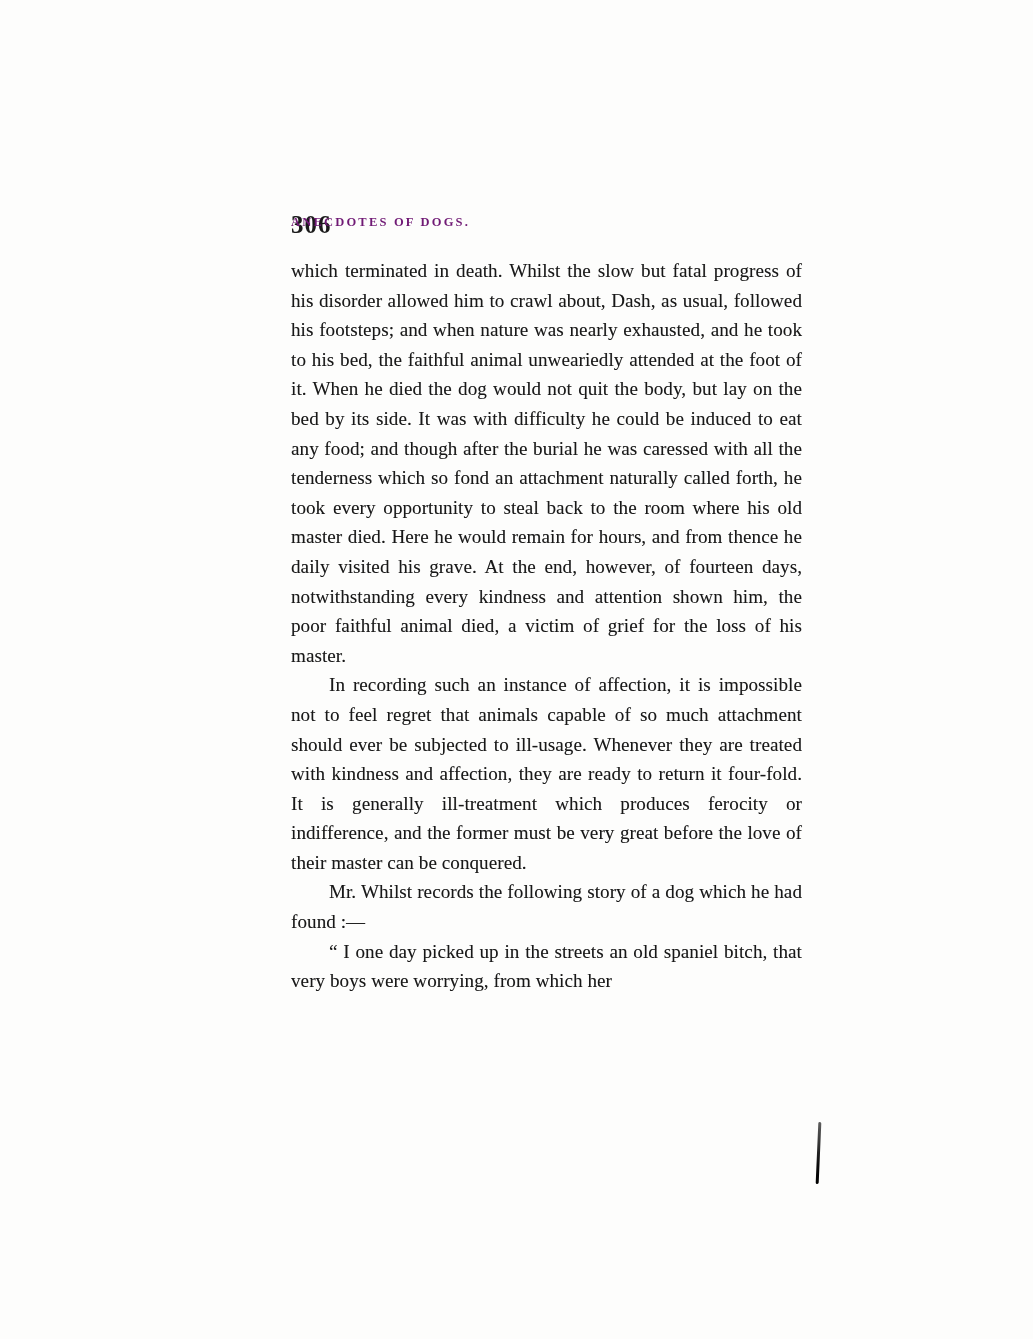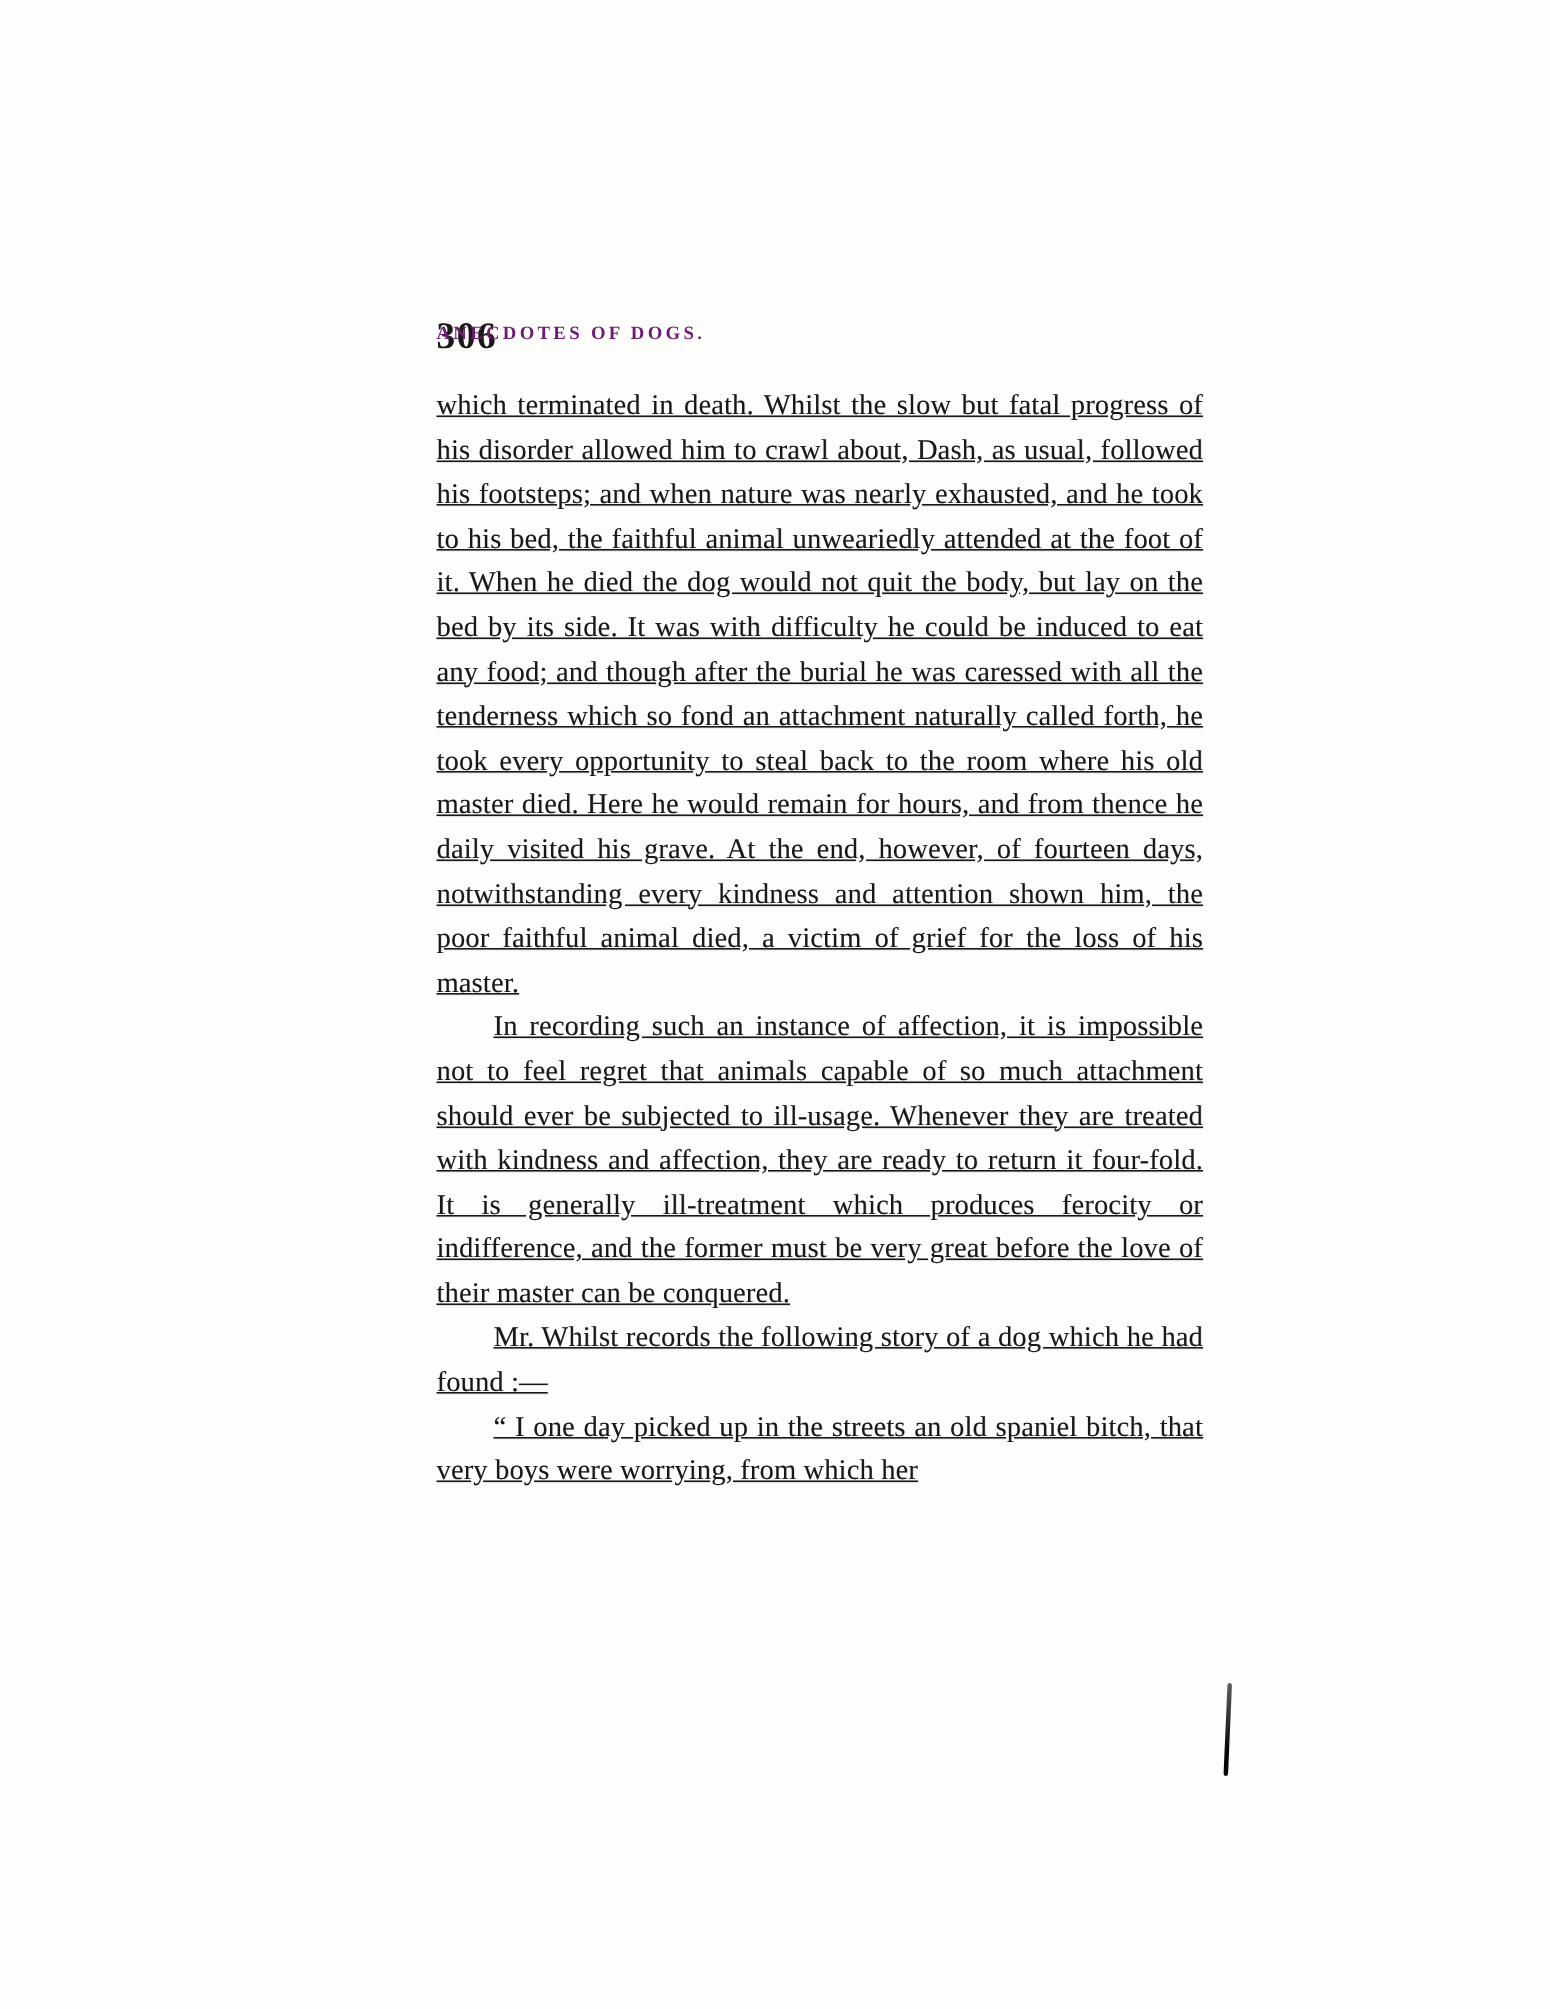--- a/index.html
+++ b/index.html
@@ -46,21 +46,20 @@
     position: absolute;
     left: 291px;
     top: 256px;
     width: 511px;
     font-size: 19px;
     line-height: 29.6px;
     text-align: justify;
     letter-spacing: 0.1px;
     color: #181818;
     text-shadow: 0.25px 0.25px 0 rgba(0,0,0,0.30);
-    text-decoration: underline;
   }
   .text-block p {
     margin: 0;
     padding: 0;
     text-indent: 38px;
   }
   .text-block p.no-indent {
     text-indent: 0;
   }
   .scan-mark {

